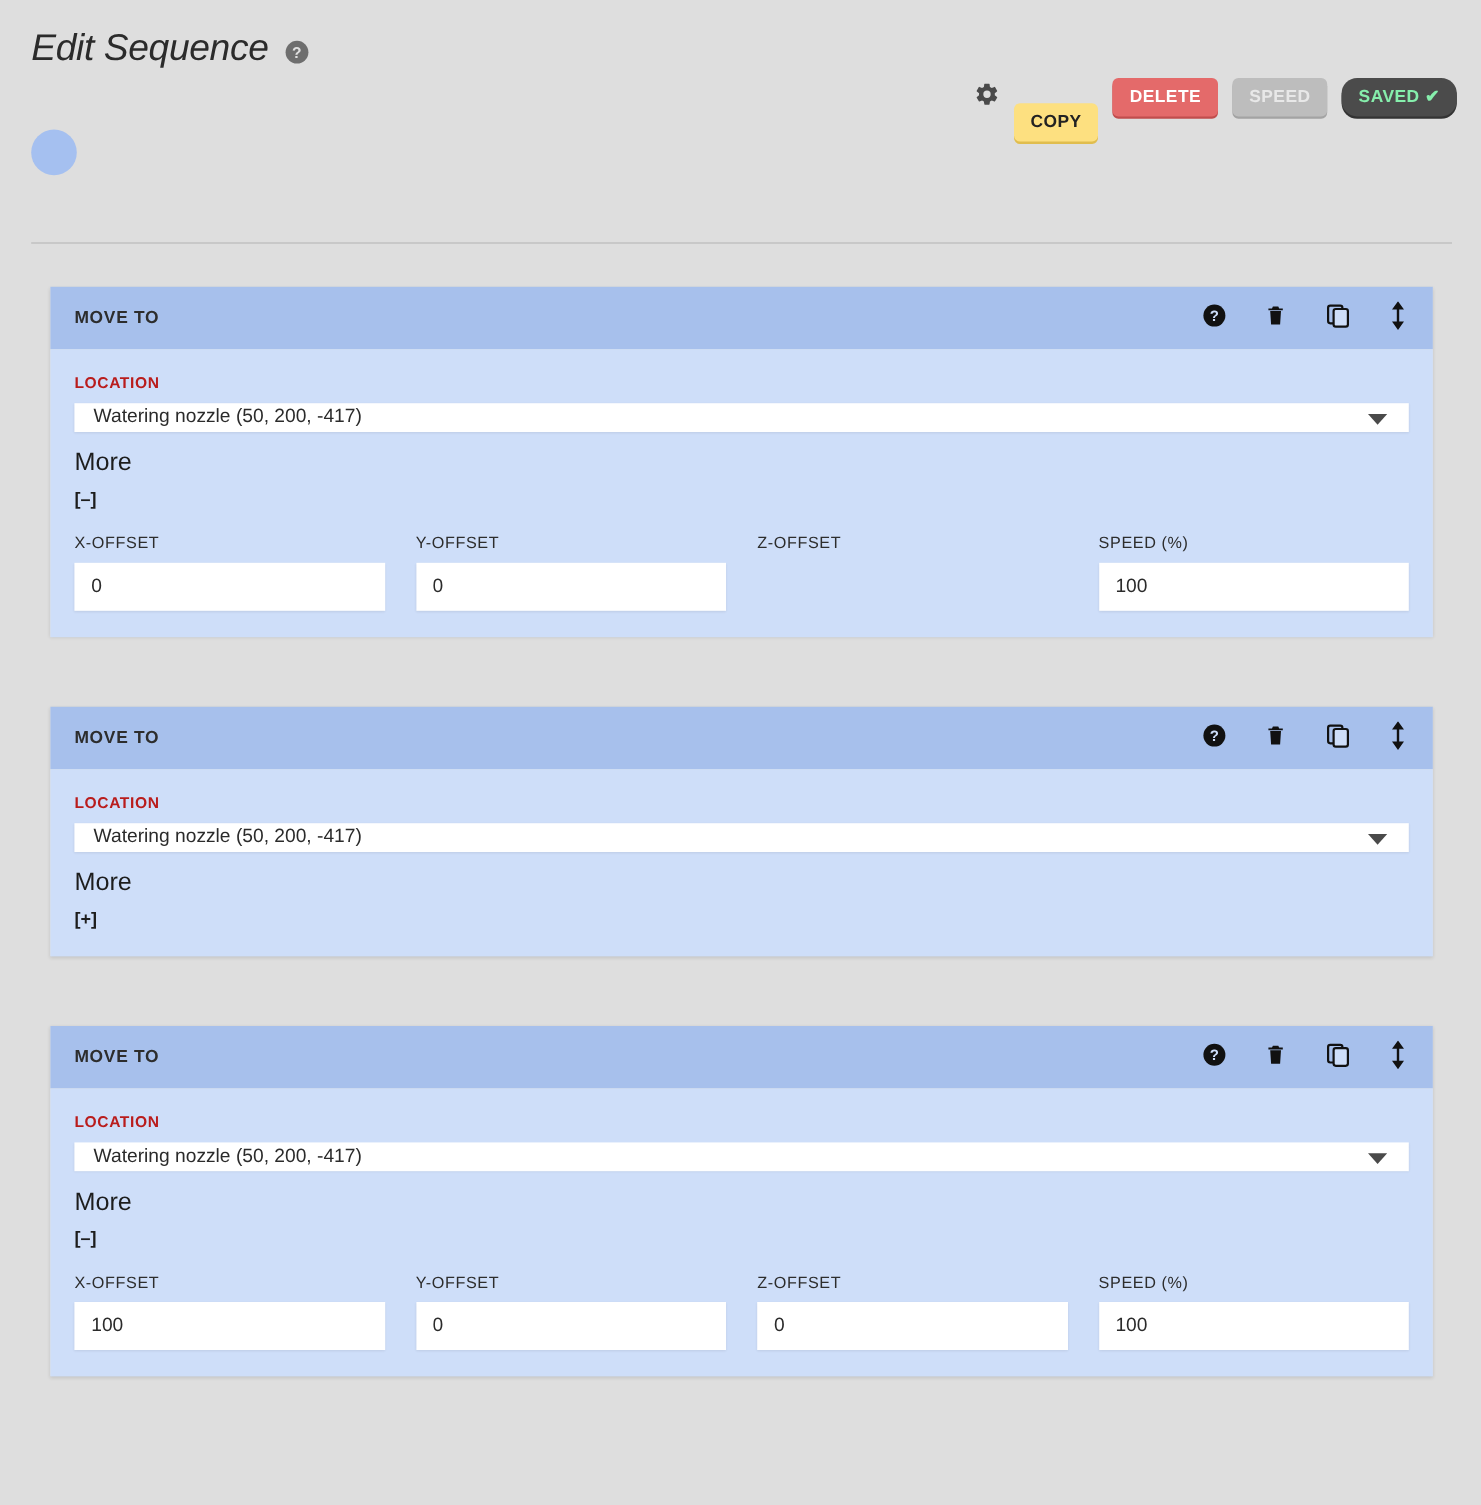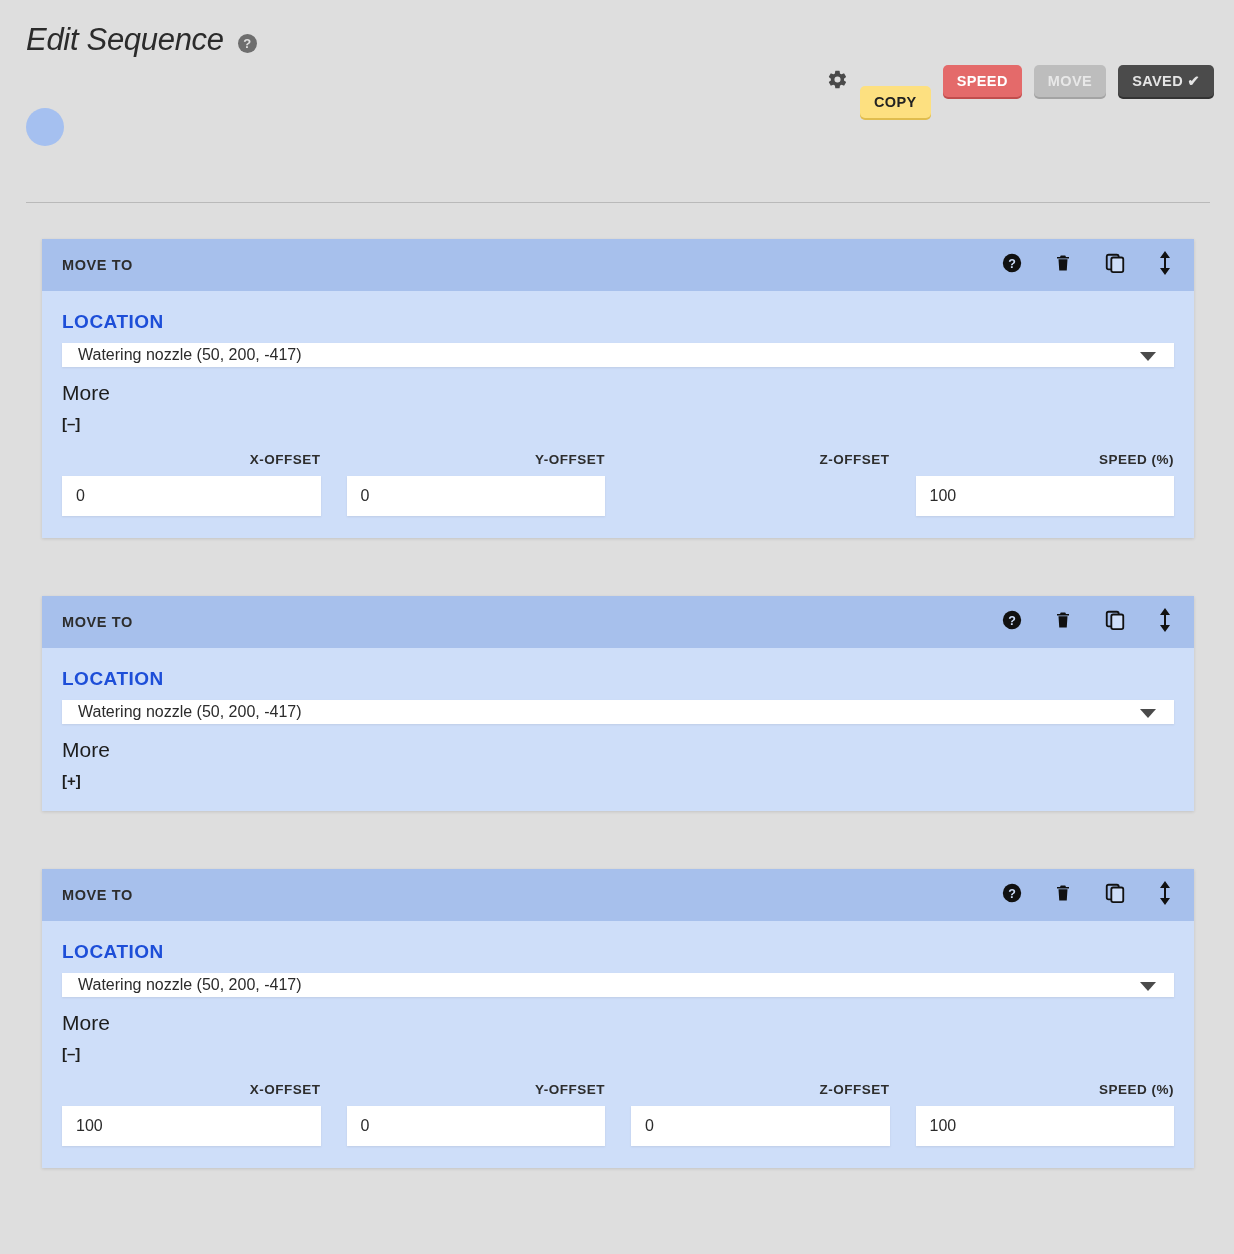--- a/index.html
+++ b/index.html
@@ -63,21 +63,21 @@
     letter-spacing: 0.4px;
     padding: 0 14px;
     height: 32px;
     line-height: 32px;
     cursor: pointer;
     white-space: nowrap;
   }
   .btn-copy   { background: #fde080; color: #222; box-shadow: 0 2px 0 #e0bd4e; margin-top: 42px; }
   .btn-delete { background: #e46a6a; color: #fff;  box-shadow: 0 2px 0 #c14d4d; }
   .btn-test   { background: #bdbdbd; color: #e8e8e8; box-shadow: 0 2px 0 #a3a3a3; }
-  .btn-saved  { background: #4b4b4b; color: #e5e5e5;  box-shadow: 0 2px 0 #333; }
+  .btn-saved  { background: #4b4b4b; color: #86efac;  box-shadow: 0 2px 0 #333; border-radius: 13px; }
 
   
   .name-row {
     position: relative;
     padding: 0 24px 0 26px;
     display: flex;
     align-items: center;
     gap: 20px;
   }
   .name-input {
@@ -133,24 +133,24 @@
     align-items: center;
     gap: 32px;
   }
   .tool-icon { display: block; cursor: pointer; }
 
   .step-body {
     background: #cedef9;
     padding: 20px 20px 22px 20px;
   }
   .field-label {
-    font-size: 19px;
+    font-size: 13px;
     font-weight: bold;
     letter-spacing: 0.5px;
-    color: #1d4ed8;
+    color: #b91c1c;
     margin-bottom: 10px;
   }
 
   .select-wrap {
     position: relative;
     background: #fff;
     height: 24px;
     display: flex;
     align-items: center;
     padding: 0 40px 0 16px;
@@ -191,25 +191,24 @@
   }
 
   .offsets {
     display: grid;
     grid-template-columns: repeat(4, 1fr);
     column-gap: 26px;
     margin-top: 20px;
   }
   .offset-label {
     font-size: 13.5px;
-    font-weight: bold;
+    font-weight: normal;
     letter-spacing: 0.5px;
     color: #2d2d2d;
     margin-bottom: 9px;
-    text-align: right;
   }
   .offset-input {
     width: 100%;
     height: 40px;
     background: #fff;
     border: none;
     outline: none;
     font-family: "Liberation Sans", sans-serif;
     font-size: 16px;
     color: #2b2b2b;
@@ -228,22 +227,22 @@
       <div class="help-dot">?</div>
     </div>
 
     <div class="header-actions">
       <span class="gear-icon">
         <svg width="21" height="21" viewBox="0 0 24 24" fill="#4a4a4a">
           <path d="M19.4 13c.04-.33.06-.66.06-1s-.02-.67-.06-1l2.11-1.65a.5.5 0 0 0 .12-.64l-2-3.46a.5.5 0 0 0-.61-.22l-2.49 1a7.3 7.3 0 0 0-1.73-1l-.38-2.65a.5.5 0 0 0-.5-.42h-4a.5.5 0 0 0-.5.42l-.38 2.65c-.63.26-1.2.6-1.73 1l-2.49-1a.5.5 0 0 0-.61.22l-2 3.46a.5.5 0 0 0 .12.64L4.46 11c-.04.33-.06.66-.06 1s.02.67.06 1l-2.11 1.65a.5.5 0 0 0-.12.64l2 3.46c.14.24.42.33.61.22l2.49-1c.53.4 1.1.74 1.73 1l.38 2.65c.04.24.25.42.5.42h4c.25 0 .46-.18.5-.42l.38-2.65c.63-.26 1.2-.6 1.73-1l2.49 1c.19.11.47.02.61-.22l2-3.46a.5.5 0 0 0-.12-.64L19.4 13zM12 15.5A3.5 3.5 0 1 1 12 8.5a3.5 3.5 0 0 1 0 7z"></path>
         </svg>
       </span>
       <button class="btn btn-copy">COPY</button>
-      <button class="btn btn-delete">SPEED</button>
-      <button class="btn btn-test">MOVE</button>
+      <button class="btn btn-delete">DELETE</button>
+      <button class="btn btn-test">SPEED</button>
       <button class="btn btn-saved">SAVED ✔</button>
     </div>
   </div>
 
   <div class="name-row">
     <div class="color-swatch"></div>
   </div>
 
   <div class="divider"></div>
 

